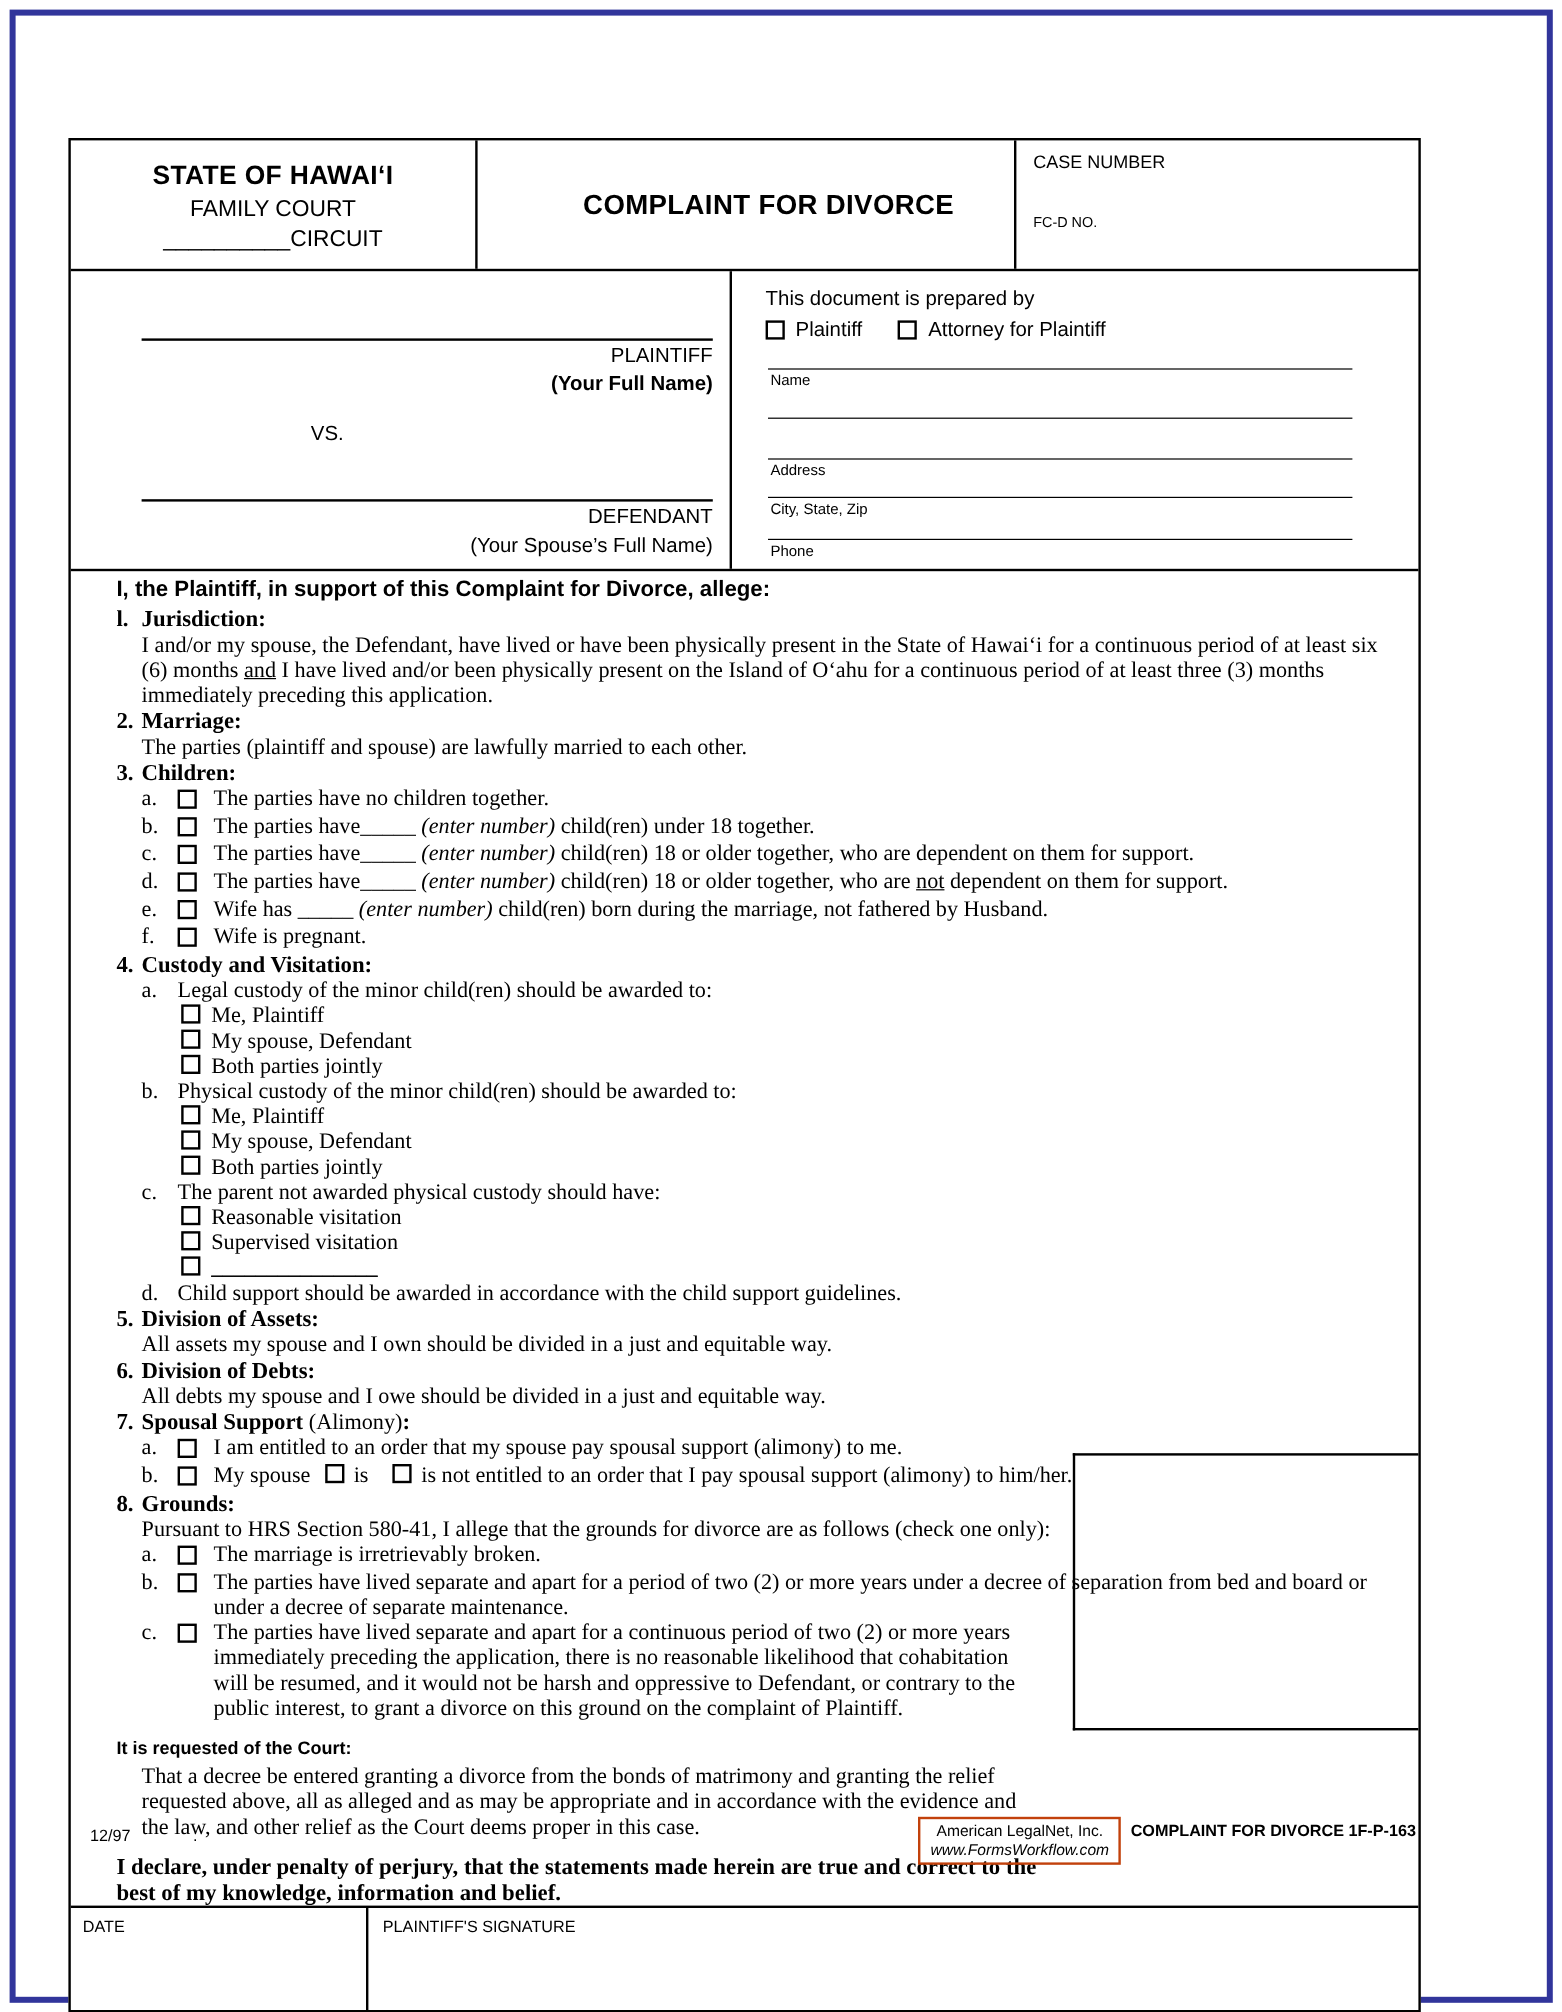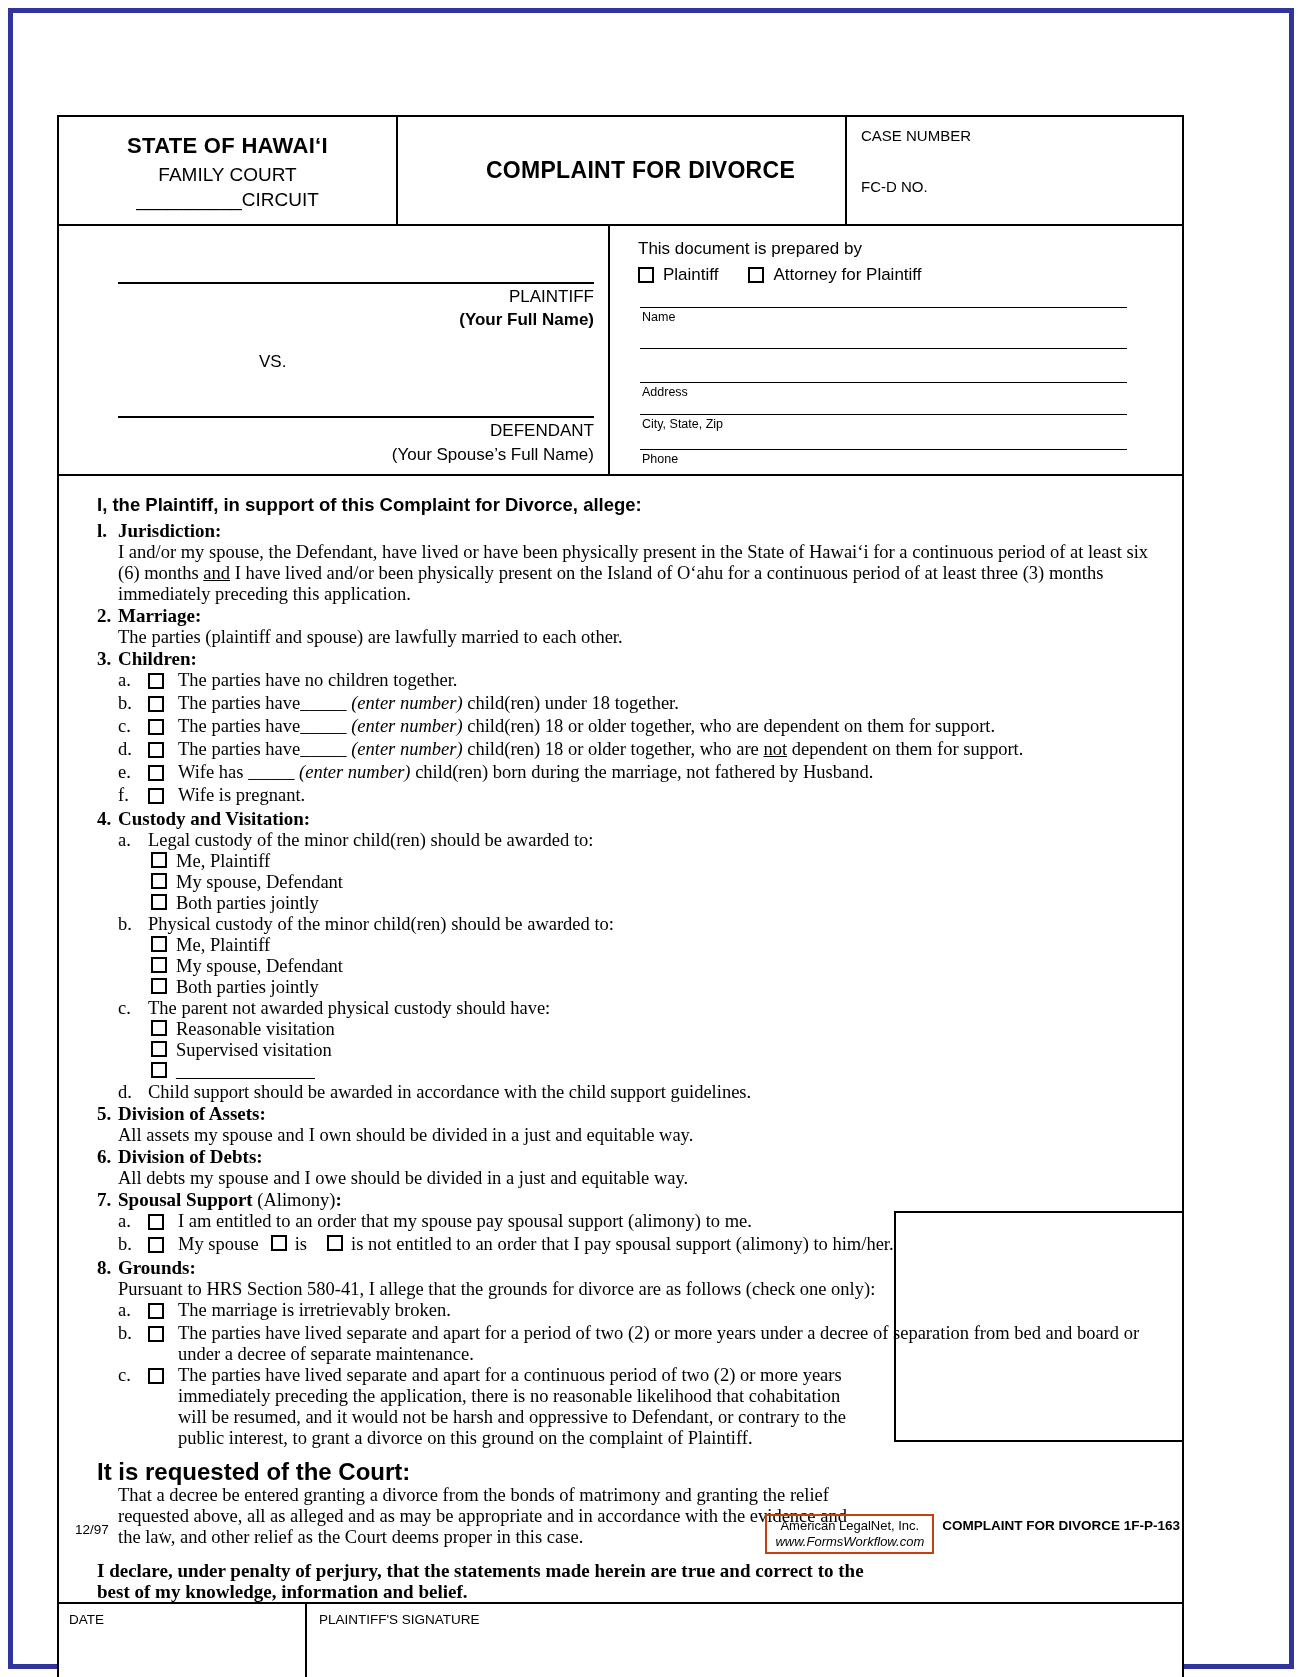--- a/index.html
+++ b/index.html
@@ -12,63 +12,63 @@
   
   .hdr{display:flex;height:107px;border-bottom:2px solid #000;}
   .hdr-left{width:337px;border-right:2px solid #000;text-align:center;padding-top:16px;}
   .state{font-weight:bold;font-size:22px;letter-spacing:.3px;}
   .court{font-size:19px;margin-top:5px;}
   .circuit{font-size:19px;margin-top:3px;}
   .hdr-mid{flex:1;border-right:2px solid #000;display:flex;align-items:center;justify-content:center;padding-left:38px;}
   .title{font-weight:bold;font-size:23px;letter-spacing:.3px;}
   .hdr-right{width:321px;padding:10px 0 0 14px;}
   .case-label{font-size:15px;}
-  .fcd{font-size:15px;margin-top:34px;}
+  .fcd{font-size:12px;margin-top:34px;}
 
   
   .party{display:flex;height:248px;border-bottom:2px solid #000;}
   .party-left{width:549px;border-right:2px solid #000;position:relative;}
   .cap-line{position:absolute;left:59px;right:14px;border-bottom:2px solid #000;}
   .line-p{top:56px;} .line-d{top:190px;}
   .cap-label{position:absolute;right:14px;font-size:17px;font-family:"Liberation Sans",sans-serif;}
   .lab-p{top:61px;} .hint-p{top:84px;font-weight:bold;} .lab-d{top:195px;} .hint-d{top:219px;}
   .vs{position:absolute;left:200px;top:126px;font-size:17px;font-family:"Liberation Sans",sans-serif;}
   .party-right{flex:1;position:relative;font-family:"Liberation Sans",sans-serif;}
   .pb-title{position:absolute;left:28px;top:13px;font-size:17px;}
   .pb-opts{position:absolute;left:28px;top:39px;font-size:17px;display:flex;align-items:center;}
   .pb-opts .olab{margin:0 30px 0 9px;}
   .pb-opts .olab2{margin-left:9px;}
   .pbl{position:absolute;left:30px;width:487px;border-bottom:1.5px solid #000;}
   .pbl1{top:81px;} .pbl2{top:122px;} .pbl3{top:156px;} .pbl4{top:188px;} .pbl5{top:223px;}
   .pb-lab{position:absolute;left:32px;font-size:12.5px;}
   .plab1{top:84px;} .plab3{top:159px;} .plab4{top:191px;} .plab5{top:226px;}
 
   
-  .body{position:relative;padding-top:18px;min-height:953px;font-size:18.5px;line-height:21px;}
+  .body{position:relative;padding-top:4px;min-height:953px;font-size:18.5px;line-height:21px;}
   .allege{margin-left:38px;font-family:"Liberation Sans",sans-serif;font-weight:bold;font-size:18.5px;margin-bottom:5px;}
   .sec-head{margin-left:38px;}
   .sec-num{display:inline-block;width:21px;font-weight:bold;font-size:19px;}
   .sec-title{font-weight:bold;font-size:19px;}
   .sec-text{margin-left:59px;padding-right:30px;}
   .li{display:flex;margin-left:59px;}
   .lt{width:30px;flex:none;}
   .lcb{width:30px;flex:none;padding-top:2px;}
   .ltext{flex:1;padding-right:24px;}
   .narrow{max-width:678px;}
   .cb{display:inline-block;width:12px;height:12px;border:2px solid #000;background:#fff;vertical-align:-1px;}
   .cb.inl1{margin:0 8px 0 12px;}
   .cb.inl2{margin:0 8px 0 20px;}
   .opts{display:flex;margin-left:92px;flex-direction:column;}
   .opt{white-space:nowrap;}
   .opt1{width:237px;} .opt2{width:250px;}
   .opt .cb{margin-right:9px;}
   .u{text-decoration:underline;text-align:center;}
   .i{font-style:italic;}
   .stamp{position:absolute;top:735px;right:0;width:286px;height:227px;border:2px solid #000;border-right:none;}
-  .req-head{margin-left:38px;margin-top:12px;font-family:"Liberation Sans",sans-serif;font-weight:bold;font-size:24px;}
+  .req-head{margin-left:38px;margin-top:12px;font-family:"Liberation Sans",sans-serif;font-weight:bold;font-size:15px;}
   .req-text{margin-left:59px;max-width:742px;margin-top:3px;}
   .decl{margin-left:38px;max-width:800px;font-weight:bold;margin-top:12px;font-size:19px;}
 
   
   .sig{display:flex;height:85px;border-top:2px solid #000;font-family:"Liberation Sans",sans-serif;font-size:13.5px;}
   .sig-date{width:226px;border-right:2px solid #000;padding:8px 10px;}
   .sig-name{flex:1;padding:8px 12px;}
 
   
   .footer{position:absolute;left:57px;top:1514px;width:1123px;display:flex;align-items:flex-start;

